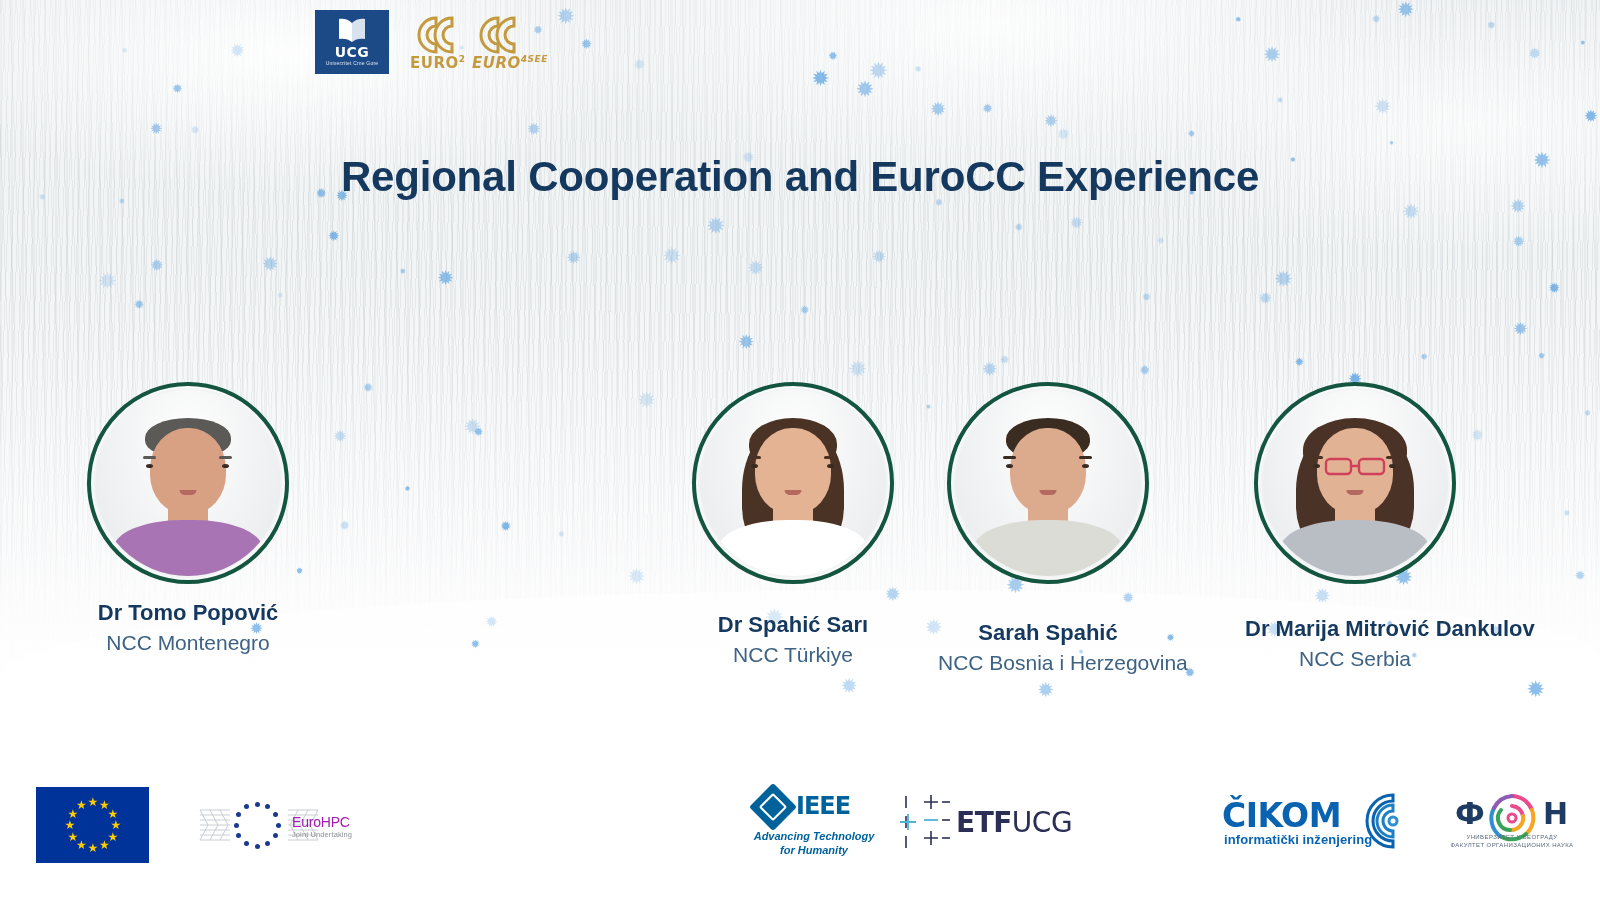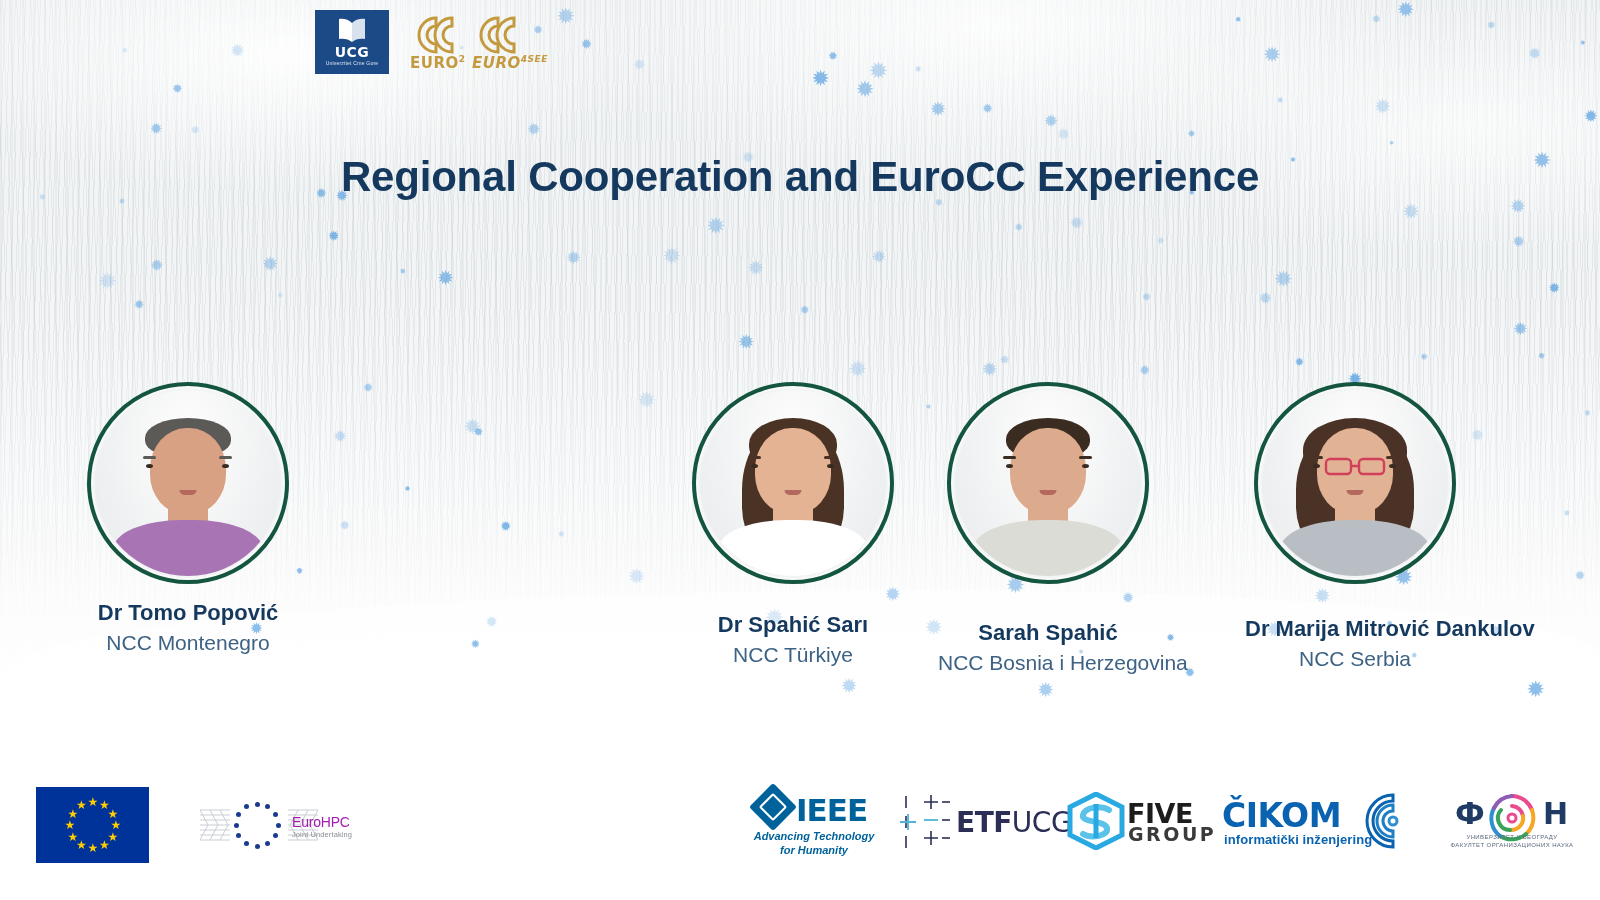--- a/index.html
+++ b/index.html
@@ -134,21 +134,21 @@
   .eurohpc{position:absolute;left:198px;top:14px;width:160px;height:62px;}
   .ehpc-ring{position:absolute;left:32px;top:4px;width:54px;height:54px;}
   .ehpc-dot{position:absolute;width:5px;height:5px;border-radius:50%;background:#1a3a8f;}
   .ehpc-lines{position:absolute;top:12px;width:34px;height:38px;}
   .ehpc-name{position:absolute;left:94px;top:20px;font-size:14px;font-weight:normal;color:#a21caf;letter-spacing:-.2px;}
   .ehpc-sub{position:absolute;left:94px;top:36px;font-size:7.5px;color:#8b9096;letter-spacing:.1px;}
 
   .ieee{position:absolute;left:750px;top:4px;width:128px;height:78px;}
   .ieee-dia{position:absolute;left:6px;top:6px;width:34px;height:34px;background:#00629b;transform:rotate(45deg);border-radius:3px;}
   .ieee-dia:after{content:"";position:absolute;left:7px;top:7px;right:7px;bottom:7px;border:2px solid #fff;border-radius:2px;}
-  .ieee-word{position:absolute;left:46px;top:8px;font-size:31px;font-weight:bold;color:#00629b;letter-spacing:-1px;font-family:"DejaVu Sans",sans-serif;}
+  .ieee-word{position:absolute;left:46px;top:8px;font-size:24px;font-weight:bold;color:#00629b;letter-spacing:-1px;font-family:"DejaVu Sans",sans-serif;}
   .ieee-tag1{position:absolute;left:0;top:46px;width:128px;text-align:center;font-size:11px;font-style:italic;font-weight:bold;color:#00629b;}
   .ieee-tag2{position:absolute;left:0;top:60px;width:128px;text-align:center;font-size:11px;font-style:italic;font-weight:bold;color:#00629b;}
 
   .etf{position:absolute;left:898px;top:12px;width:150px;height:62px;}
   .etf-grid{position:absolute;left:0;top:2px;width:56px;height:56px;}
   .etf-word{position:absolute;left:58px;top:14px;font-size:28px;color:#2b2f55;letter-spacing:-.5px;font-family:"DejaVu Sans",sans-serif;}
   .etf-word b{font-weight:bold;}
   .etf-word span{font-weight:400;}
 
   .five{position:absolute;left:1065px;top:12px;width:135px;height:58px;}
@@ -510,29 +510,20 @@
             <path d="M44 44 H52"></path>
         </g>
         <g stroke="#4fb3d9" stroke-width="1.8" fill="none">
           <path d="M2 28 H18 M10 20 V36"></path>
           <path d="M26 26 H40"></path>
         </g>
       </svg>
       <div class="etf-word"><b>ETF</b><span>UCG</span></div>
     </div>
 
-    <div class="five">
-      <svg class="five-hex" viewBox="0 0 62 58">
-        <path d="M31 2 L57 15 L57 43 L31 56 L5 43 L5 15 Z" fill="none" stroke="#29a9e1" stroke-width="5"></path>
-        <path d="M44 18 C36 13 20 15 18 23 C16 31 40 28 42 36 C44 44 26 47 18 42" fill="none" stroke="#5bc2ea" stroke-width="6" stroke-linecap="round"></path>
-        <path d="M31 12 V46" stroke="#29a9e1" stroke-width="5"></path>
-      </svg>
-      <div class="five-w1">FIVE</div>
-      <div class="five-w2">GROUP</div>
-    </div>
 
     <div class="cikom">
       <div class="cikom-word">ČIKOM</div>
       <div class="cikom-sub">informatički inženjering</div>
       <svg class="cikom-ring" viewBox="0 0 58 58">
         <g fill="none" stroke="#0a63b0" stroke-width="3">
           <path d="M29 3 A26 26 0 1 0 29 55 L29 49 A20 20 0 1 1 29 9 Z"></path>
         </g>
         <g fill="none" stroke="#1f7fc4" stroke-width="3">
           <path d="M29 13 A16 16 0 1 0 29 45 L29 39 A10 10 0 1 1 29 19 Z"></path>

